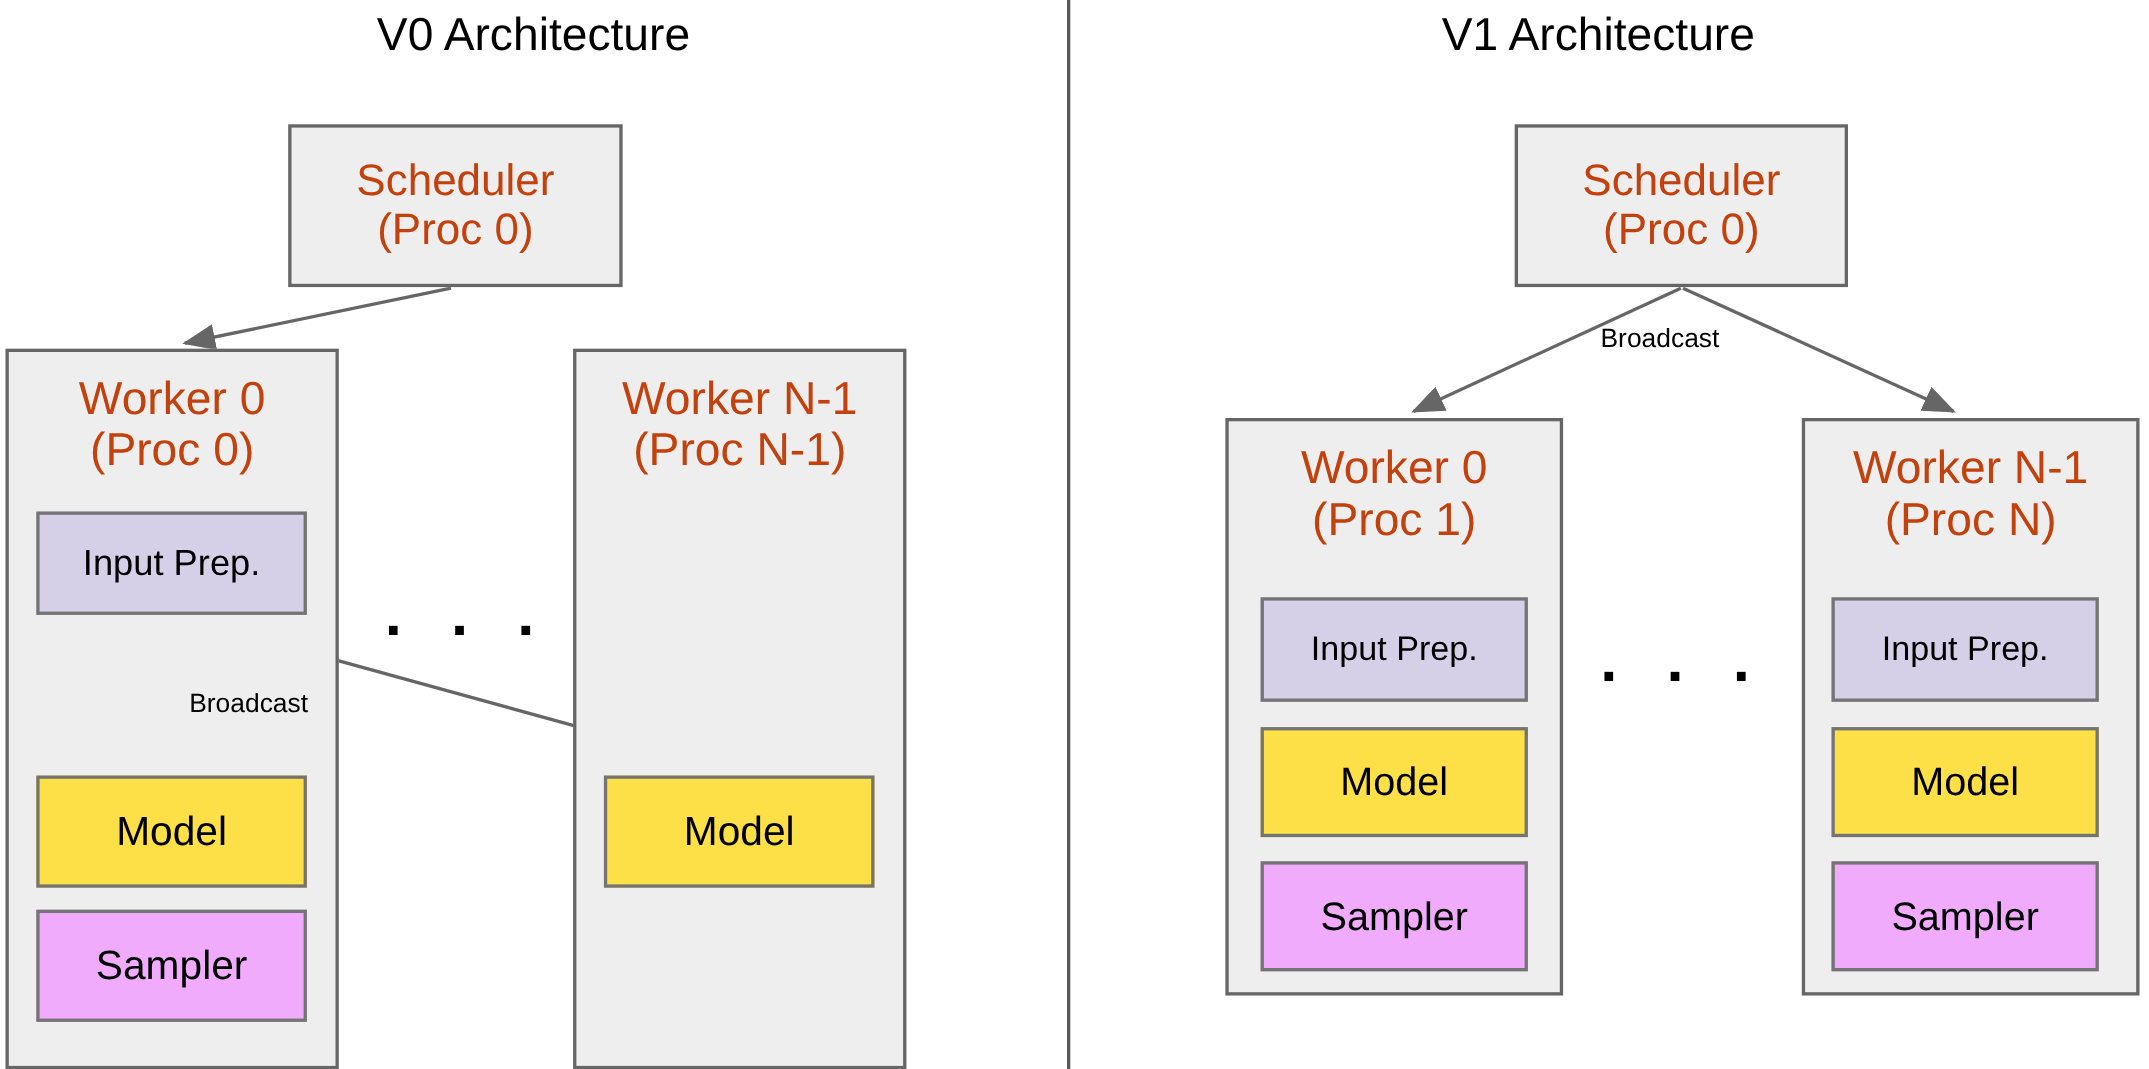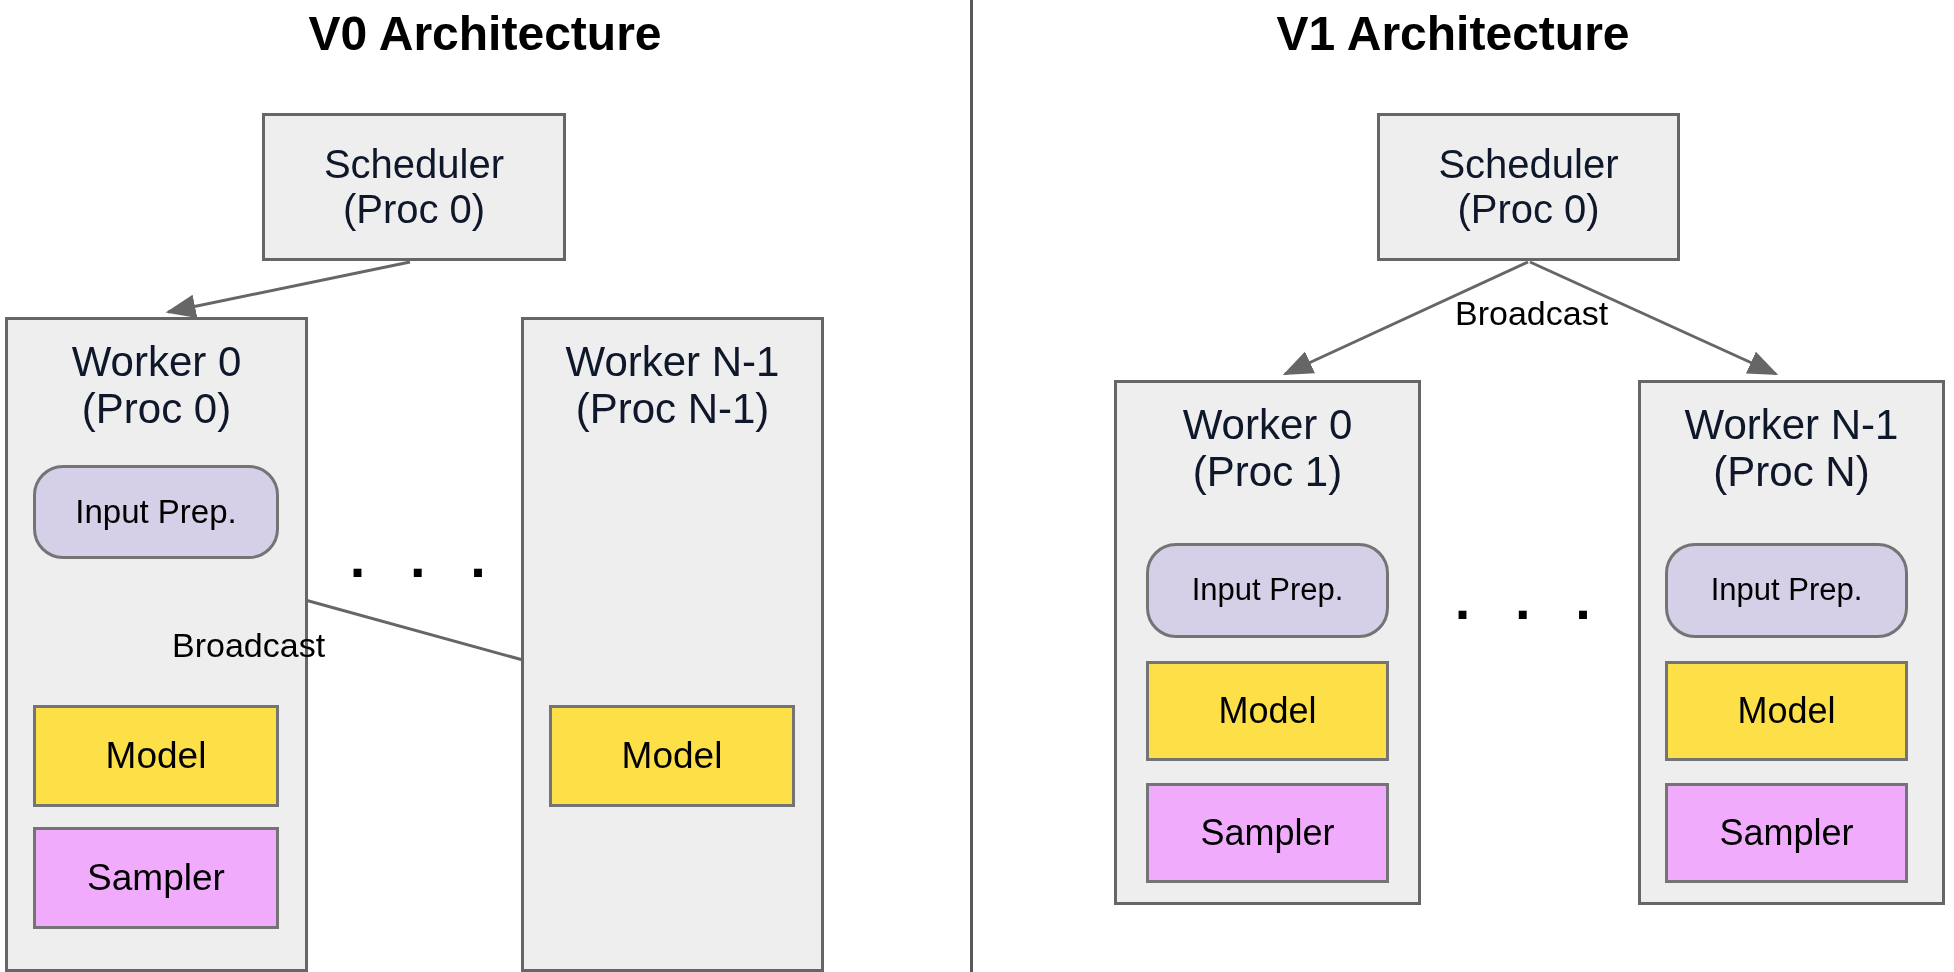--- a/index.html
+++ b/index.html
@@ -12,37 +12,37 @@
     position: relative;
     width: 1954px;
     height: 972px;
     background: #ffffff;
     font-family: "Liberation Sans", sans-serif;
     overflow: hidden;
   }
   .panel-title {
     position: absolute;
     text-align: center;
-    font-size: 48px;
+    font-size: 42px;
     color: #000000;
     line-height: 1.1;
     white-space: nowrap;
-    font-weight: 700;
+    font-weight: 400;
   }
   .divider {
     position: absolute;
     background: #595959;
   }
   
   .node {
     position: absolute;
     box-sizing: border-box;
     border: 3px solid #666666;
     background: #eeeeee;
-    color: #0f172a;
+    color: #c2410c;
     display: flex;
     flex-direction: column;
     align-items: center;
     line-height: 1.12;
     text-align: center;
   }
   .node-label {
     white-space: pre-line;
     width: 100%;
   }
@@ -63,38 +63,38 @@
     position: absolute;
     box-sizing: border-box;
     border: 3px solid #747474;
     display: flex;
     align-items: center;
     justify-content: center;
     text-align: center;
     color: #000000;
     line-height: 1.1;
   }
-  .leaf.purple { background: #d5d0e8; border-radius: 30px; }
+  .leaf.purple { background: #d5d0e8; }
   .leaf.yellow { background: #fde047; }
   .leaf.green  { background: #f0abfc; }
 
   .ellipsis {
     position: absolute;
     display: flex;
     align-items: center;
     color: #000000;
     font-size: 56px;
     font-weight: 700;
     letter-spacing: 0.26em;
     line-height: 1;
     white-space: nowrap;
   }
   .edge-label {
     position: absolute;
-    font-size: 34px;
+    font-size: 24px;
     color: #000000;
     white-space: nowrap;
     line-height: 1;
   }
   svg.arrows {
     position: absolute;
     left: 0;
     top: 0;
     width: 1954px;
     height: 972px;

